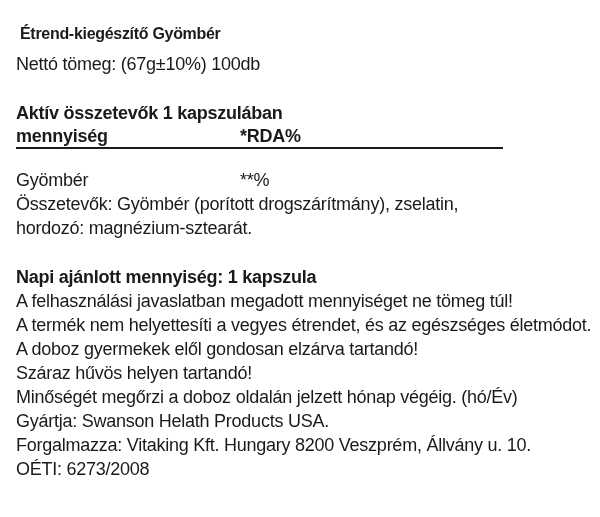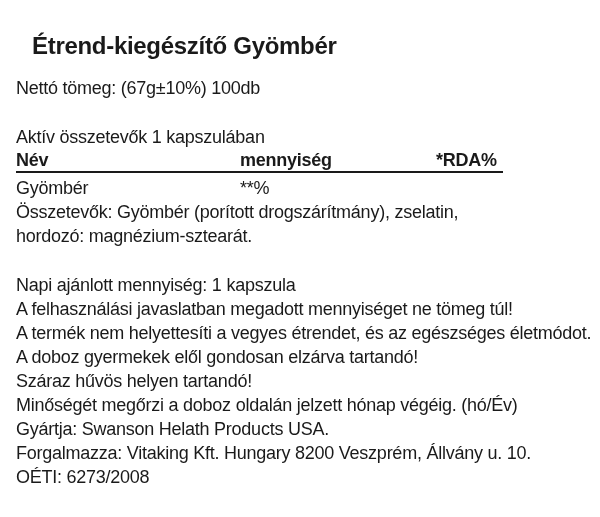--- a/index.html
+++ b/index.html
@@ -16,60 +16,59 @@
     -webkit-font-smoothing: antialiased;
   }
   .label {
     padding: 15px 0 0 16px;
     font-size: 18px;
     line-height: 24px;
     letter-spacing: -0.25px;
     white-space: nowrap;
   }
   .title {
-    margin: 16px;
-    font-size: 24px;
+    margin: 4px;
+    font-size: 16px;
     line-height: 29px;
     font-weight: bold;
     letter-spacing: -0.3px;
   }
   .line { height: 24px; }
-  .mt-block { margin-top: 25px; }
+  .mt-block { margin-top: 25px; font-weight: bold; }
   .tbl { width: 487px; }
   .tr {
     display: grid;
     grid-template-columns: 224px 196px 1fr;
   }
   .tr.head {
     font-weight: bold;
     border-bottom: 2px solid #1a1a1a;
     height: 22px;
     line-height: 22px;
   }
   .tr.body-row {
     height: 24px;
     line-height: 24px;
-    padding-top: 3px;
+    padding-top: 19px;
   }
   .td { overflow: visible; }
 </style>
 </head>
 <body>
 
 <div class="label">
 
   <h1 class="title">Étrend-kiegészítő Gyömbér</h1>
 
   <div class="line">Nettó tömeg: (67g±10%) 100db</div>
 
   <div class="line mt-block">Aktív összetevők 1 kapszulában</div>
 
   <div class="tbl">
     <div class="tr head">
-      <div class="td">Név</div>
       <div class="td">mennyiség</div>
       <div class="td">*RDA%</div>
     </div>
     <div class="tr body-row">
       <div class="td">Gyömbér</div>
       <div class="td">**%</div>
     </div>
   </div>
 
   <div class="line">Összetevők: Gyömbér (porított drogszárítmány), zselatin,</div>

